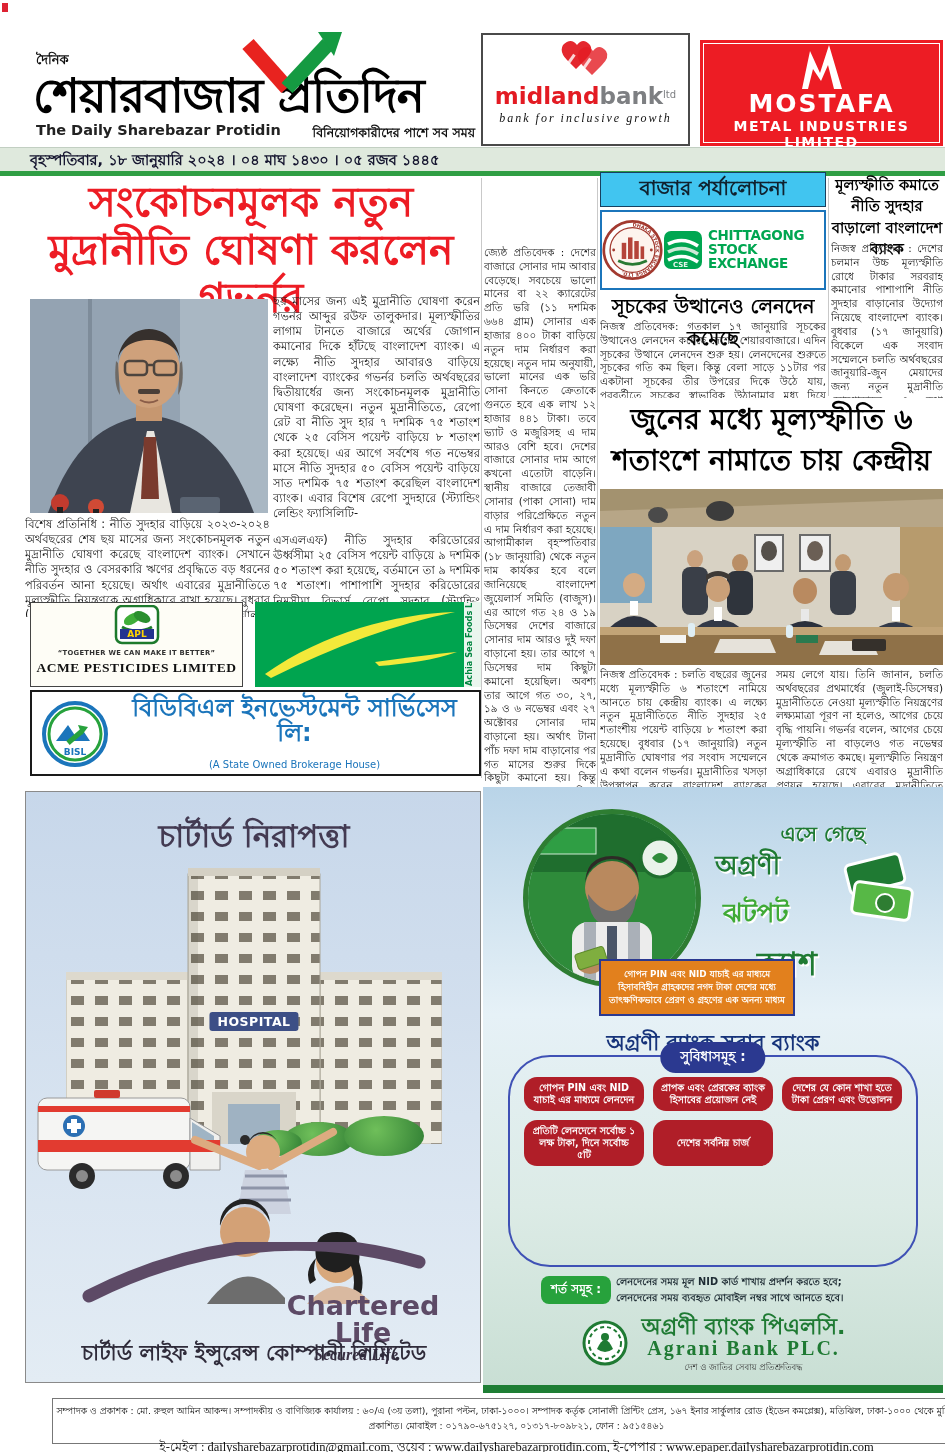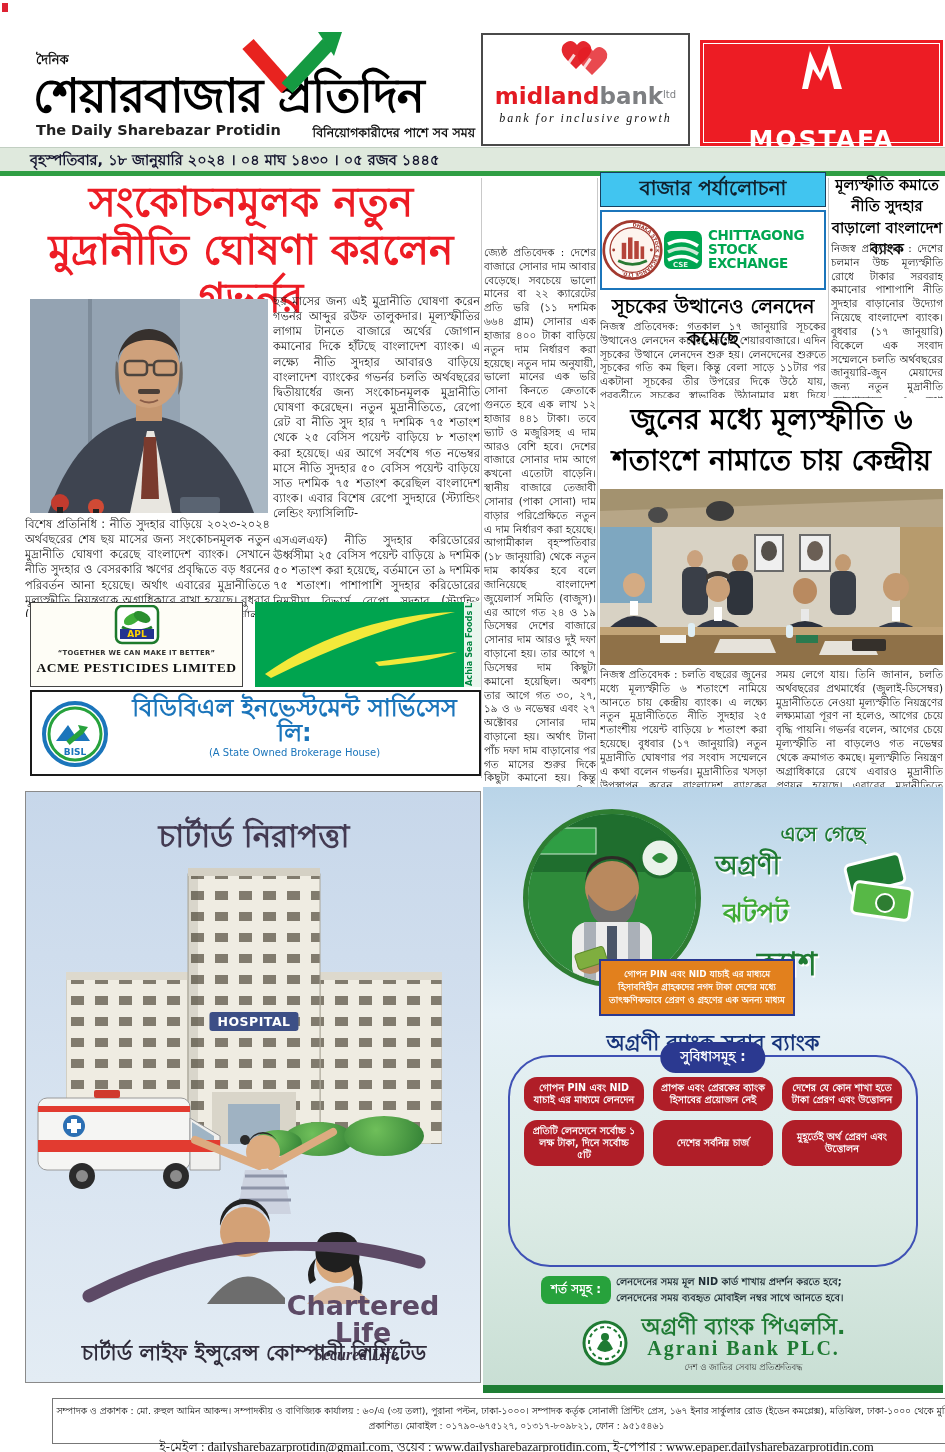--- a/index.html
+++ b/index.html
@@ -82,21 +82,21 @@
       <div style="line-height:1;">
         <span style="font-size:23px;font-weight:bold;color:#e31b23;">midland</span><span style="font-size:23px;font-weight:bold;color:#7d7f82;">bank</span><sup style="font-size:10px;color:#7d7f82;">ltd</sup>
       </div>
       <div style="font-size:12px;font-style:italic;font-family:'Liberation Serif',serif;letter-spacing:2px;margin-top:3px;">bank for inclusive growth</div>
     </div>
 
     <div class="abs" style="left:700px;top:40px;width:243px;height:106px;background:#ed1c24;text-align:center;box-shadow:inset 0 0 0 3px #ed1c24, inset 0 0 0 4px #fff;">
       <svg width="52" height="44" viewBox="0 0 52 44" style="margin-top:5px;">
         <polygon points="6,44 14,6 24,28 33,0 46,44 38,44 32,20 25,36 17,24 12,44" fill="#fff"></polygon>
       </svg>
-      <div style="font-size:25px;font-weight:bold;color:#fff;letter-spacing:2px;line-height:0.9;margin-top:36px;">MOSTAFA</div>
+      <div style="font-size:25px;font-weight:bold;color:#fff;letter-spacing:2px;line-height:0.9;">MOSTAFA</div>
       <div style="font-size:14px;font-weight:bold;color:#fff;letter-spacing:1.5px;margin-top:2px;">METAL INDUSTRIES LIMITED</div>
     </div>
   </div>
 
   <div class="datebar">
       <span>বৃহস্পতিবার, ১৮ জানুয়ারি ২০২৪  । ০৪ মাঘ ১৪৩০  ।  ০৫ রজব ১৪৪৫</span>
     </div>
   <div class="greenrule"></div>
 
   <div class="vrule" style="left:481px;top:178px;height:600px;"></div>
@@ -162,21 +162,21 @@
     <svg class="abs" style="left:10px;top:9px;" width="66" height="66" viewBox="0 0 66 66">
       <circle cx="33" cy="33" r="31" fill="#fff" stroke="#1b75bb" stroke-width="4"></circle>
       <circle cx="33" cy="33" r="26" fill="none" stroke="#27a23c" stroke-width="3"></circle>
       <polygon points="14,40 26,24 34,36 40,28 48,40" fill="#1b75bb"></polygon>
       <polyline points="26,42 40,30" stroke="#27a23c" stroke-width="5" fill="none"></polyline>
       <polygon points="36,24 46,26 40,34" fill="#27a23c"></polygon>
       <text x="33" y="54" text-anchor="middle" font-size="9" font-weight="bold" fill="#1b75bb">BISL</text>
     </svg>
     <div class="abs center" style="left:80px;top:4px;width:365px;">
       <div style="font-size:24px;font-weight:bold;color:#1b75bb;line-height:1.05;">বিডিবিএল ইনভেস্টমেন্ট সার্ভিসেস লি:</div>
-      <div style="font-size:10px;color:#1b75bb;margin-top:1px;">(A State Owned Brokerage House)</div>
+      <div style="font-size:10px;color:#1b75bb;margin-top:13px;">(A State Owned Brokerage House)</div>
     </div>
   </div>
 
   <div class="abs body-text" style="left:484px;top:246px;width:112px;height:542px;">জ্যেষ্ঠ প্রতিবেদক :  দেশের বাজারে সোনার দাম আবার বেড়েছে। সবচেয়ে ভালো মানের বা ২২ ক্যারেটের প্রতি ভরি (১১ দশমিক ৬৬৪ গ্রাম) সোনার এক হাজার ৪০০ টাকা বাড়িয়ে নতুন দাম নির্ধারণ করা হয়েছে। নতুন দাম অনুযায়ী, ভালো মানের এক ভরি সোনা কিনতে ক্রেতাকে গুনতে হবে এক লাখ ১২ হাজার ৪৪১ টাকা। তবে ভ্যাট ও মজুরিসহ এ দাম আরও বেশি হবে। দেশের বাজারে সোনার দাম আগে কখনো এতোটা বাড়েনি। স্থানীয় বাজারে তেজাবী সোনার (পাকা সোনা) দাম বাড়ার পরিপ্রেক্ষিতে নতুন এ দাম নির্ধারণ করা হয়েছে। আগামীকাল বৃহস্পতিবার (১৮ জানুয়ারি) থেকে নতুন দাম কার্যকর হবে বলে জানিয়েছে বাংলাদেশ জুয়েলার্স সমিতি (বাজুস)। এর আগে গত ২৪ ও ১৯ ডিসেম্বর দেশের বাজারে সোনার দাম আরও দুই দফা বাড়ানো হয়। তার আগে ৭ ডিসেম্বর দাম কিছুটা কমানো হয়েছিল। অবশ্য তার আগে গত ৩০, ২৭, ১৯ ও ৬ নভেম্বর এবং ২৭ অক্টোবর সোনার দাম বাড়ানো হয়। অর্থাৎ টানা পাঁচ দফা দাম বাড়ানোর পর গত মাসের শুরুর দিকে কিছুটা কমানো হয়। কিন্তু ২০২৩ সালের শেষ দিকে দুই দফা এবং নতুন বছরের প্রথম মাসেই এখন আরেক দফা সোনার দাম বাড়ানো হলো। এর মাধ্যমে অতীতের সব রেকর্ড ভেঙে নতুন উচ্চতায় উঠেছে সোনা। এর আগে গত ২৪ ডিসেম্বর ২২ ক্যারেটের এক ভরি সোনার দাম ১ লাখ ১১ হাজার ৪১ টাকা নির্ধারণ করা হয়। এতদিন দেশের বাজারে এটাই ছিল সোনার সর্বোচ্চ দাম। আগামীকাল বৃহস্পতিবার থেকে সেই রেকর্ড ভেঙে নতুন সর্বোচ্চ দামে ■ ৭ম পৃষ্ঠার কলাম-৭</div>
 
   <div class="review-box">
       <span>বাজার পর্যালোচনা</span>
     </div>
   <div class="logos-box">
     <svg width="68" height="68" viewBox="0 0 68 68">
@@ -392,21 +392,20 @@
     <div class="abs center" style="left:60px;top:240px;width:340px;font-size:21px;font-weight:bold;color:#16337a;">অগ্রণী ব্যাংক সবার ব্যাংক</div>
 
     <div class="benefits-wrap">
       <div class="pill">সুবিধাসমূহ :</div>
       <div class="benefits-grid">
         <div class="benefit">গোপন PIN এবং NID যাচাই এর মাধ্যমে লেনদেন</div>
         <div class="benefit">প্রাপক এবং প্রেরকের ব্যাংক হিসাবের প্রয়োজন নেই</div>
         <div class="benefit">দেশের যে কোন শাখা হতে টাকা প্রেরণ এবং উত্তোলন</div>
         <div class="benefit">প্রতিটি লেনদেনে সর্বোচ্চ ১ লক্ষ টাকা, দিনে সর্বোচ্চ ৫টি</div>
         <div class="benefit">দেশের সর্বনিম্ন চার্জ</div>
-        <div class="benefit">মুহূর্তেই অর্থ প্রেরণ এবং উত্তোলন</div>
       </div>
     </div>
 
     <div class="terms-label">শর্ত সমূহ :</div>
     <div class="terms-text">
       <div>লেনদেনের সময় মূল NID কার্ড শাখায় প্রদর্শন করতে হবে;</div>
       <div>লেনদেনের সময় ব্যবহৃত মোবাইল নম্বর সাথে আনতে হবে।</div>
     </div>
 
     <div class="abs" style="left:0;top:528px;width:460px;text-align:center;">

